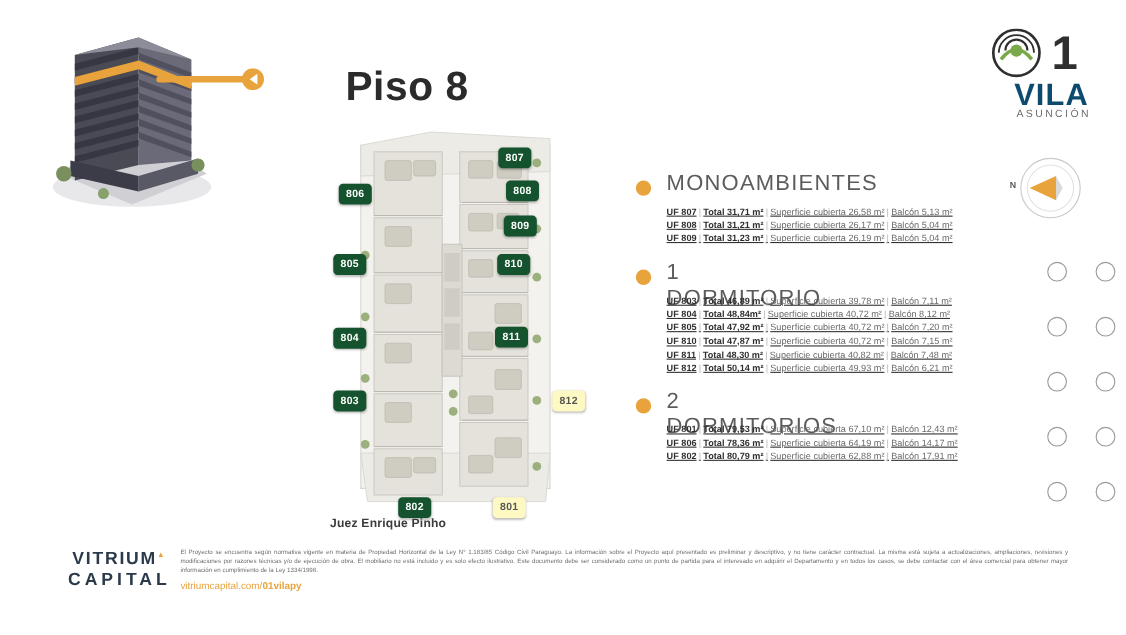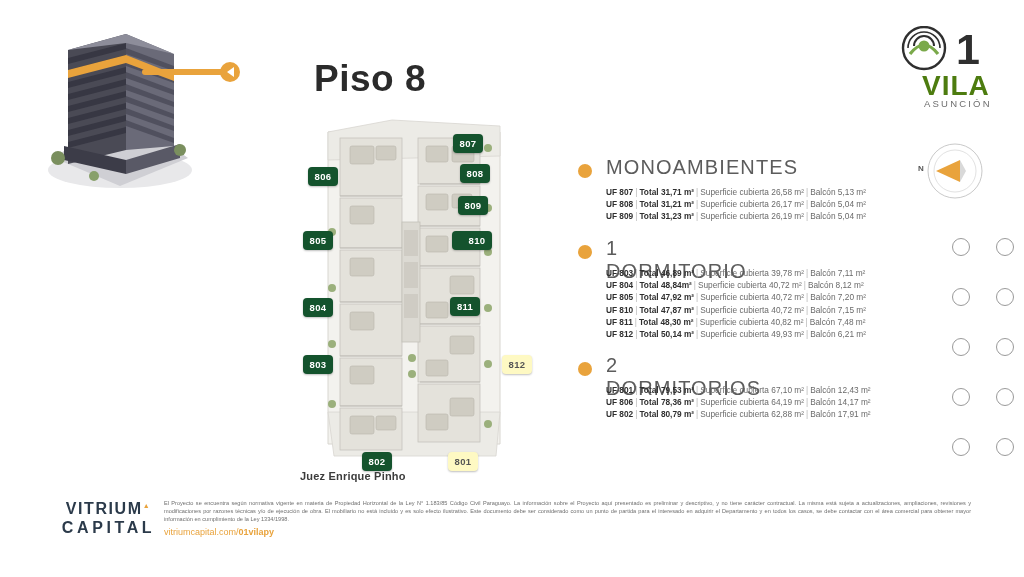--- a/index.html
+++ b/index.html
@@ -103,21 +103,21 @@
     line-height: 43px;
     font-family: "Liberation Sans", sans-serif;
   }
   .logo-vila .vila {
     position: absolute;
     left: 22px;
     top: 44px;
     font-size: 28px;
     font-weight: bold;
     letter-spacing: 1px;
-    color: #4d7c0f;
+    color: #0c4a6e;
   }
   .logo-vila .asuncion {
     position: absolute;
     left: 24px;
     top: 72px;
     font-size: 9.5px;
     letter-spacing: 2.2px;
     color: #6e6e6e;
   }
 
@@ -142,20 +142,21 @@
     top: -6px;
     font-size: 20px;
     font-weight: normal;
     color: #5c5c5c;
     letter-spacing: 1.1px;
   }
   .rows {
     position: absolute;
     left: 28px;
     top: 24px;
+    text-decoration: underline;
   }
   .row {
     font-size: 8.3px;
     line-height: 12.2px;
     color: #6a6a6a;
     white-space: nowrap;
   }
   .row b { color: #2f2f2f; font-weight: bold; }
   .row .sep { color: #b7b7b7; padding: 0 2px; }
 
@@ -373,21 +374,21 @@
       <line x1="120" y1="114" x2="180" y2="114"></line>
       <line x1="120" y1="154" x2="180" y2="154"></line>
       <line x1="120" y1="212" x2="180" y2="212"></line>
       <line x1="120" y1="270" x2="180" y2="270"></line>
     </g>
   </svg>
 
   <div class="uf-tag" style="left:153px;top:22px;">807</div>
   <div class="uf-tag" style="left:160px;top:52px;">808</div>
   <div class="uf-tag" style="left:158px;top:84px;">809</div>
-  <div class="uf-tag" style="left:152px;top:119px;padding-left:10px;">810</div>
+  <div class="uf-tag" style="left:152px;top:119px;">810</div>
   <div class="uf-tag" style="left:150px;top:185px;">811</div>
   <div class="uf-tag light" style="left:202px;top:243px;">812</div>
   <div class="uf-tag" style="left:8px;top:55px;">806</div>
   <div class="uf-tag" style="left:3px;top:119px;">805</div>
   <div class="uf-tag" style="left:3px;top:186px;">804</div>
   <div class="uf-tag" style="left:3px;top:243px;">803</div>
   <div class="uf-tag" style="left:62px;top:340px;">802</div>
   <div class="uf-tag light" style="left:148px;top:340px;">801</div>
 
   <div class="fp-caption">Juez Enrique Pinho</div>

